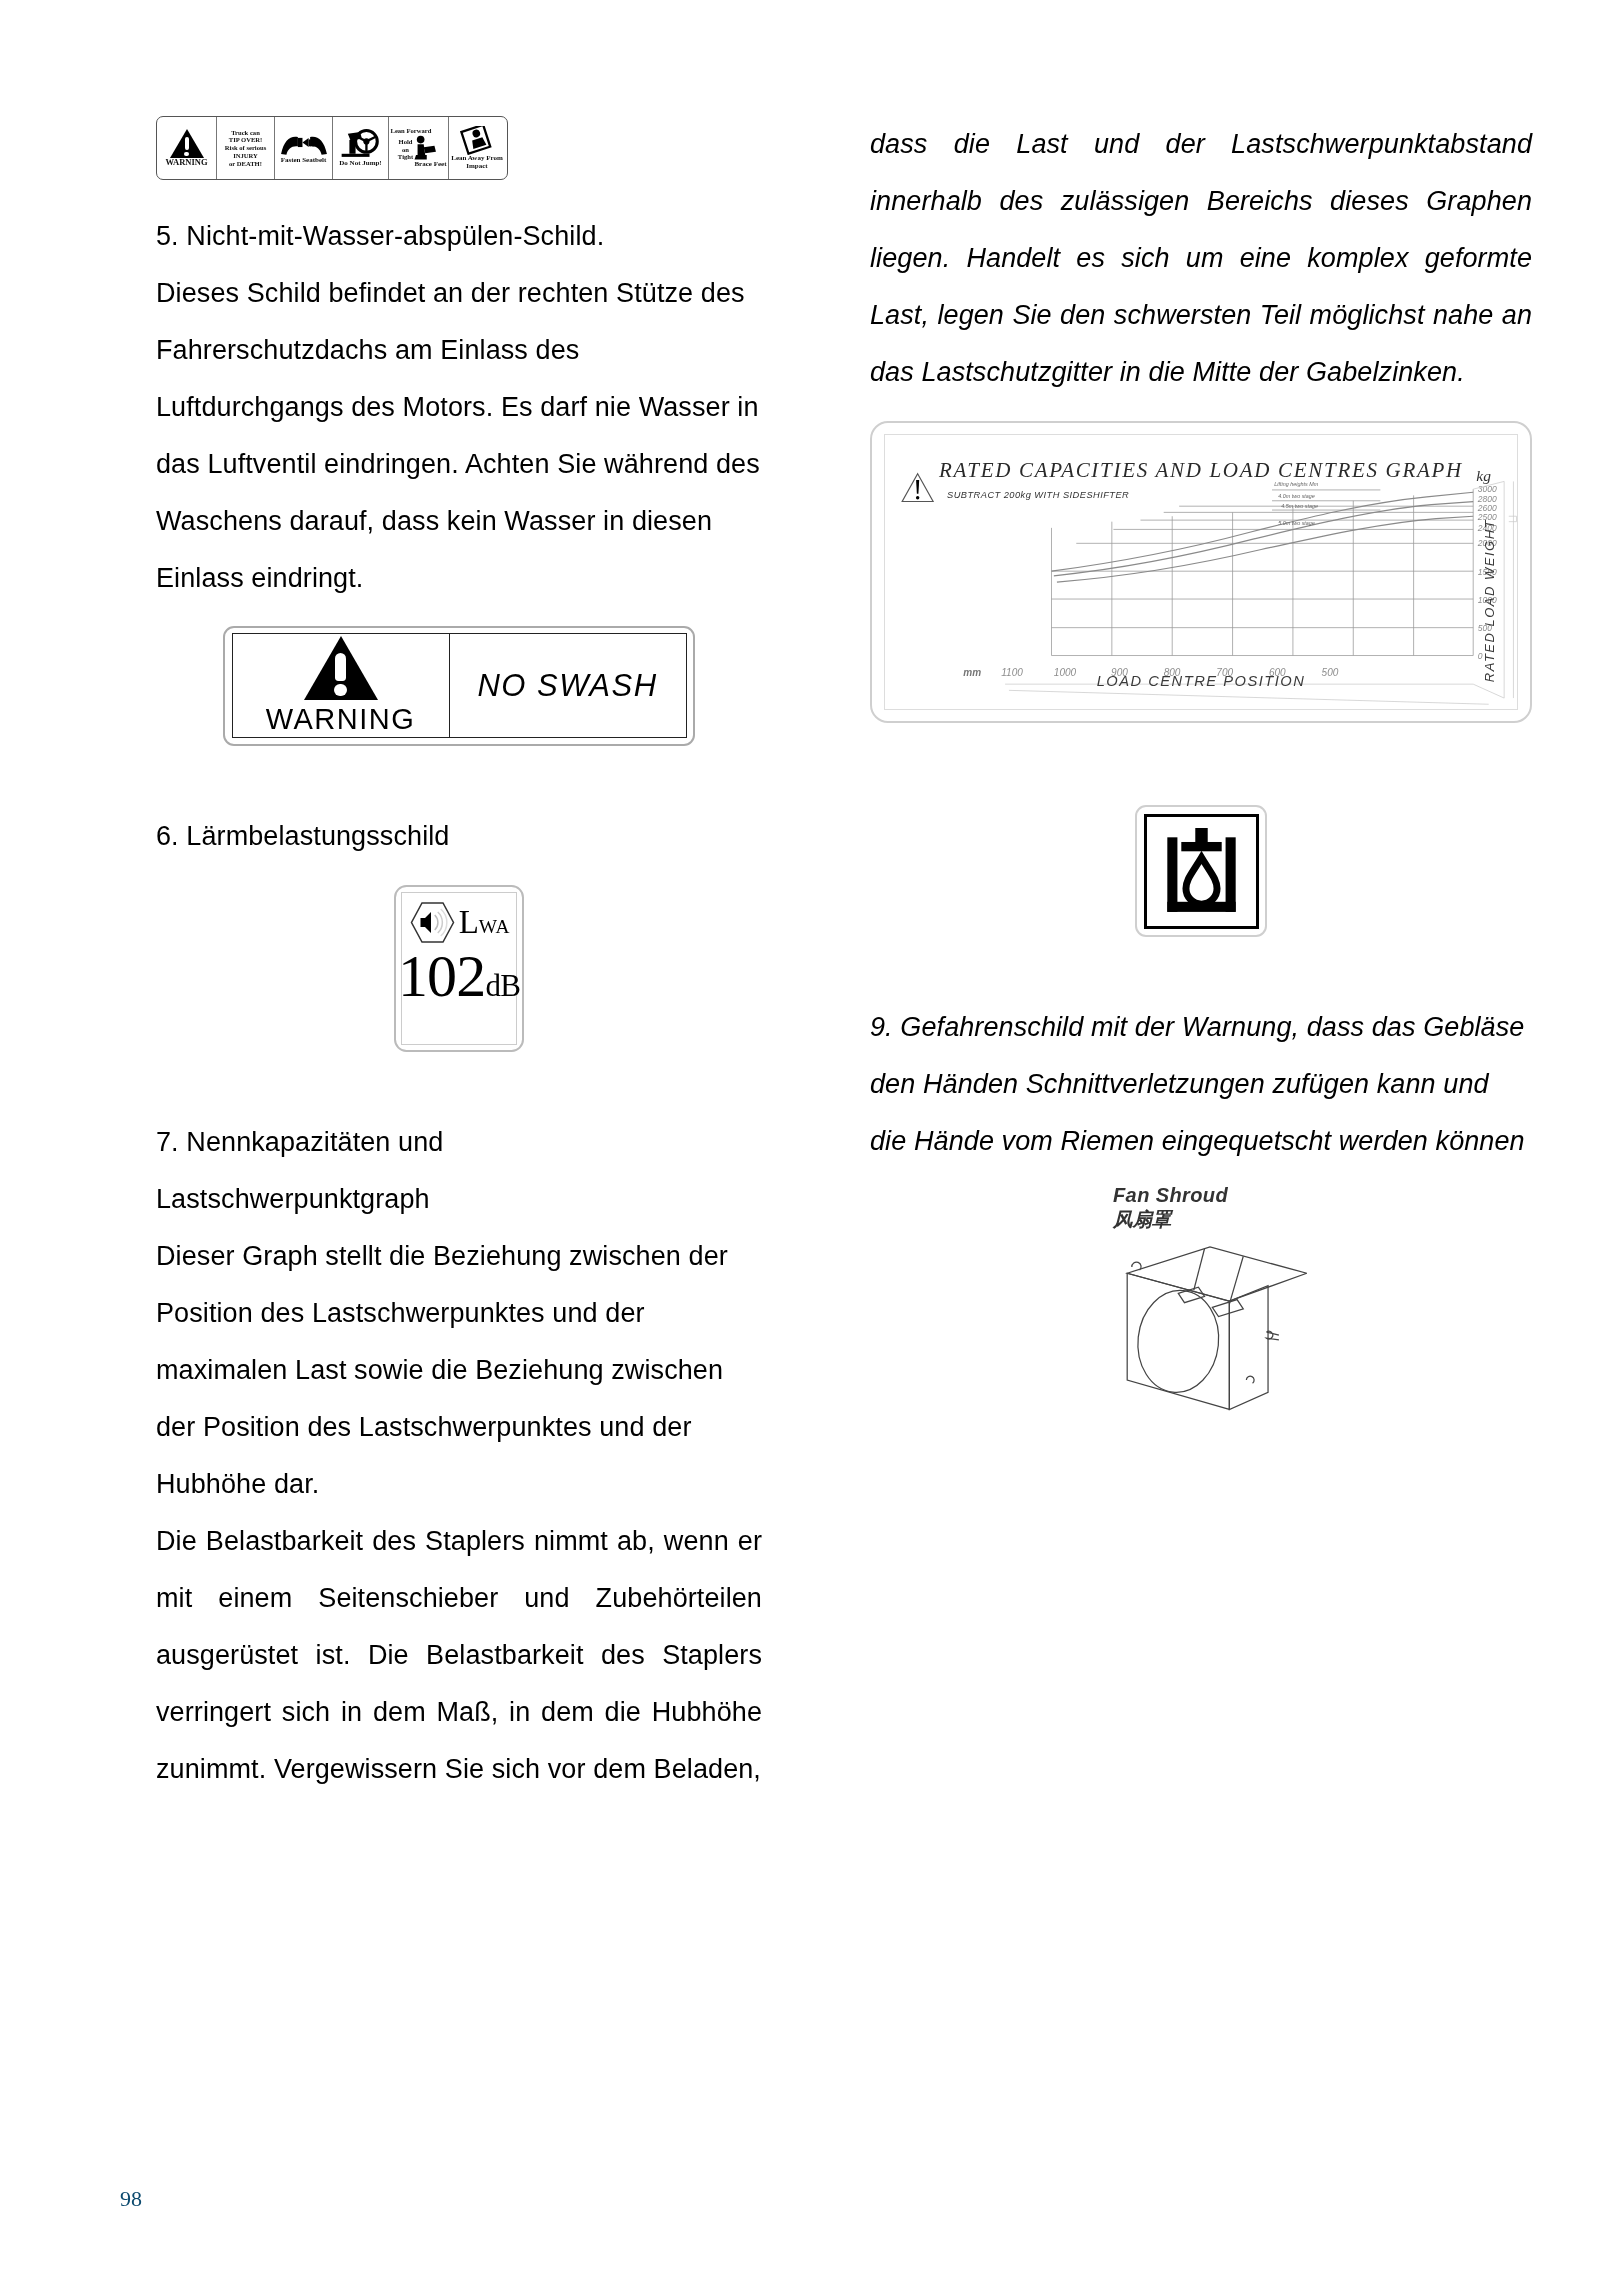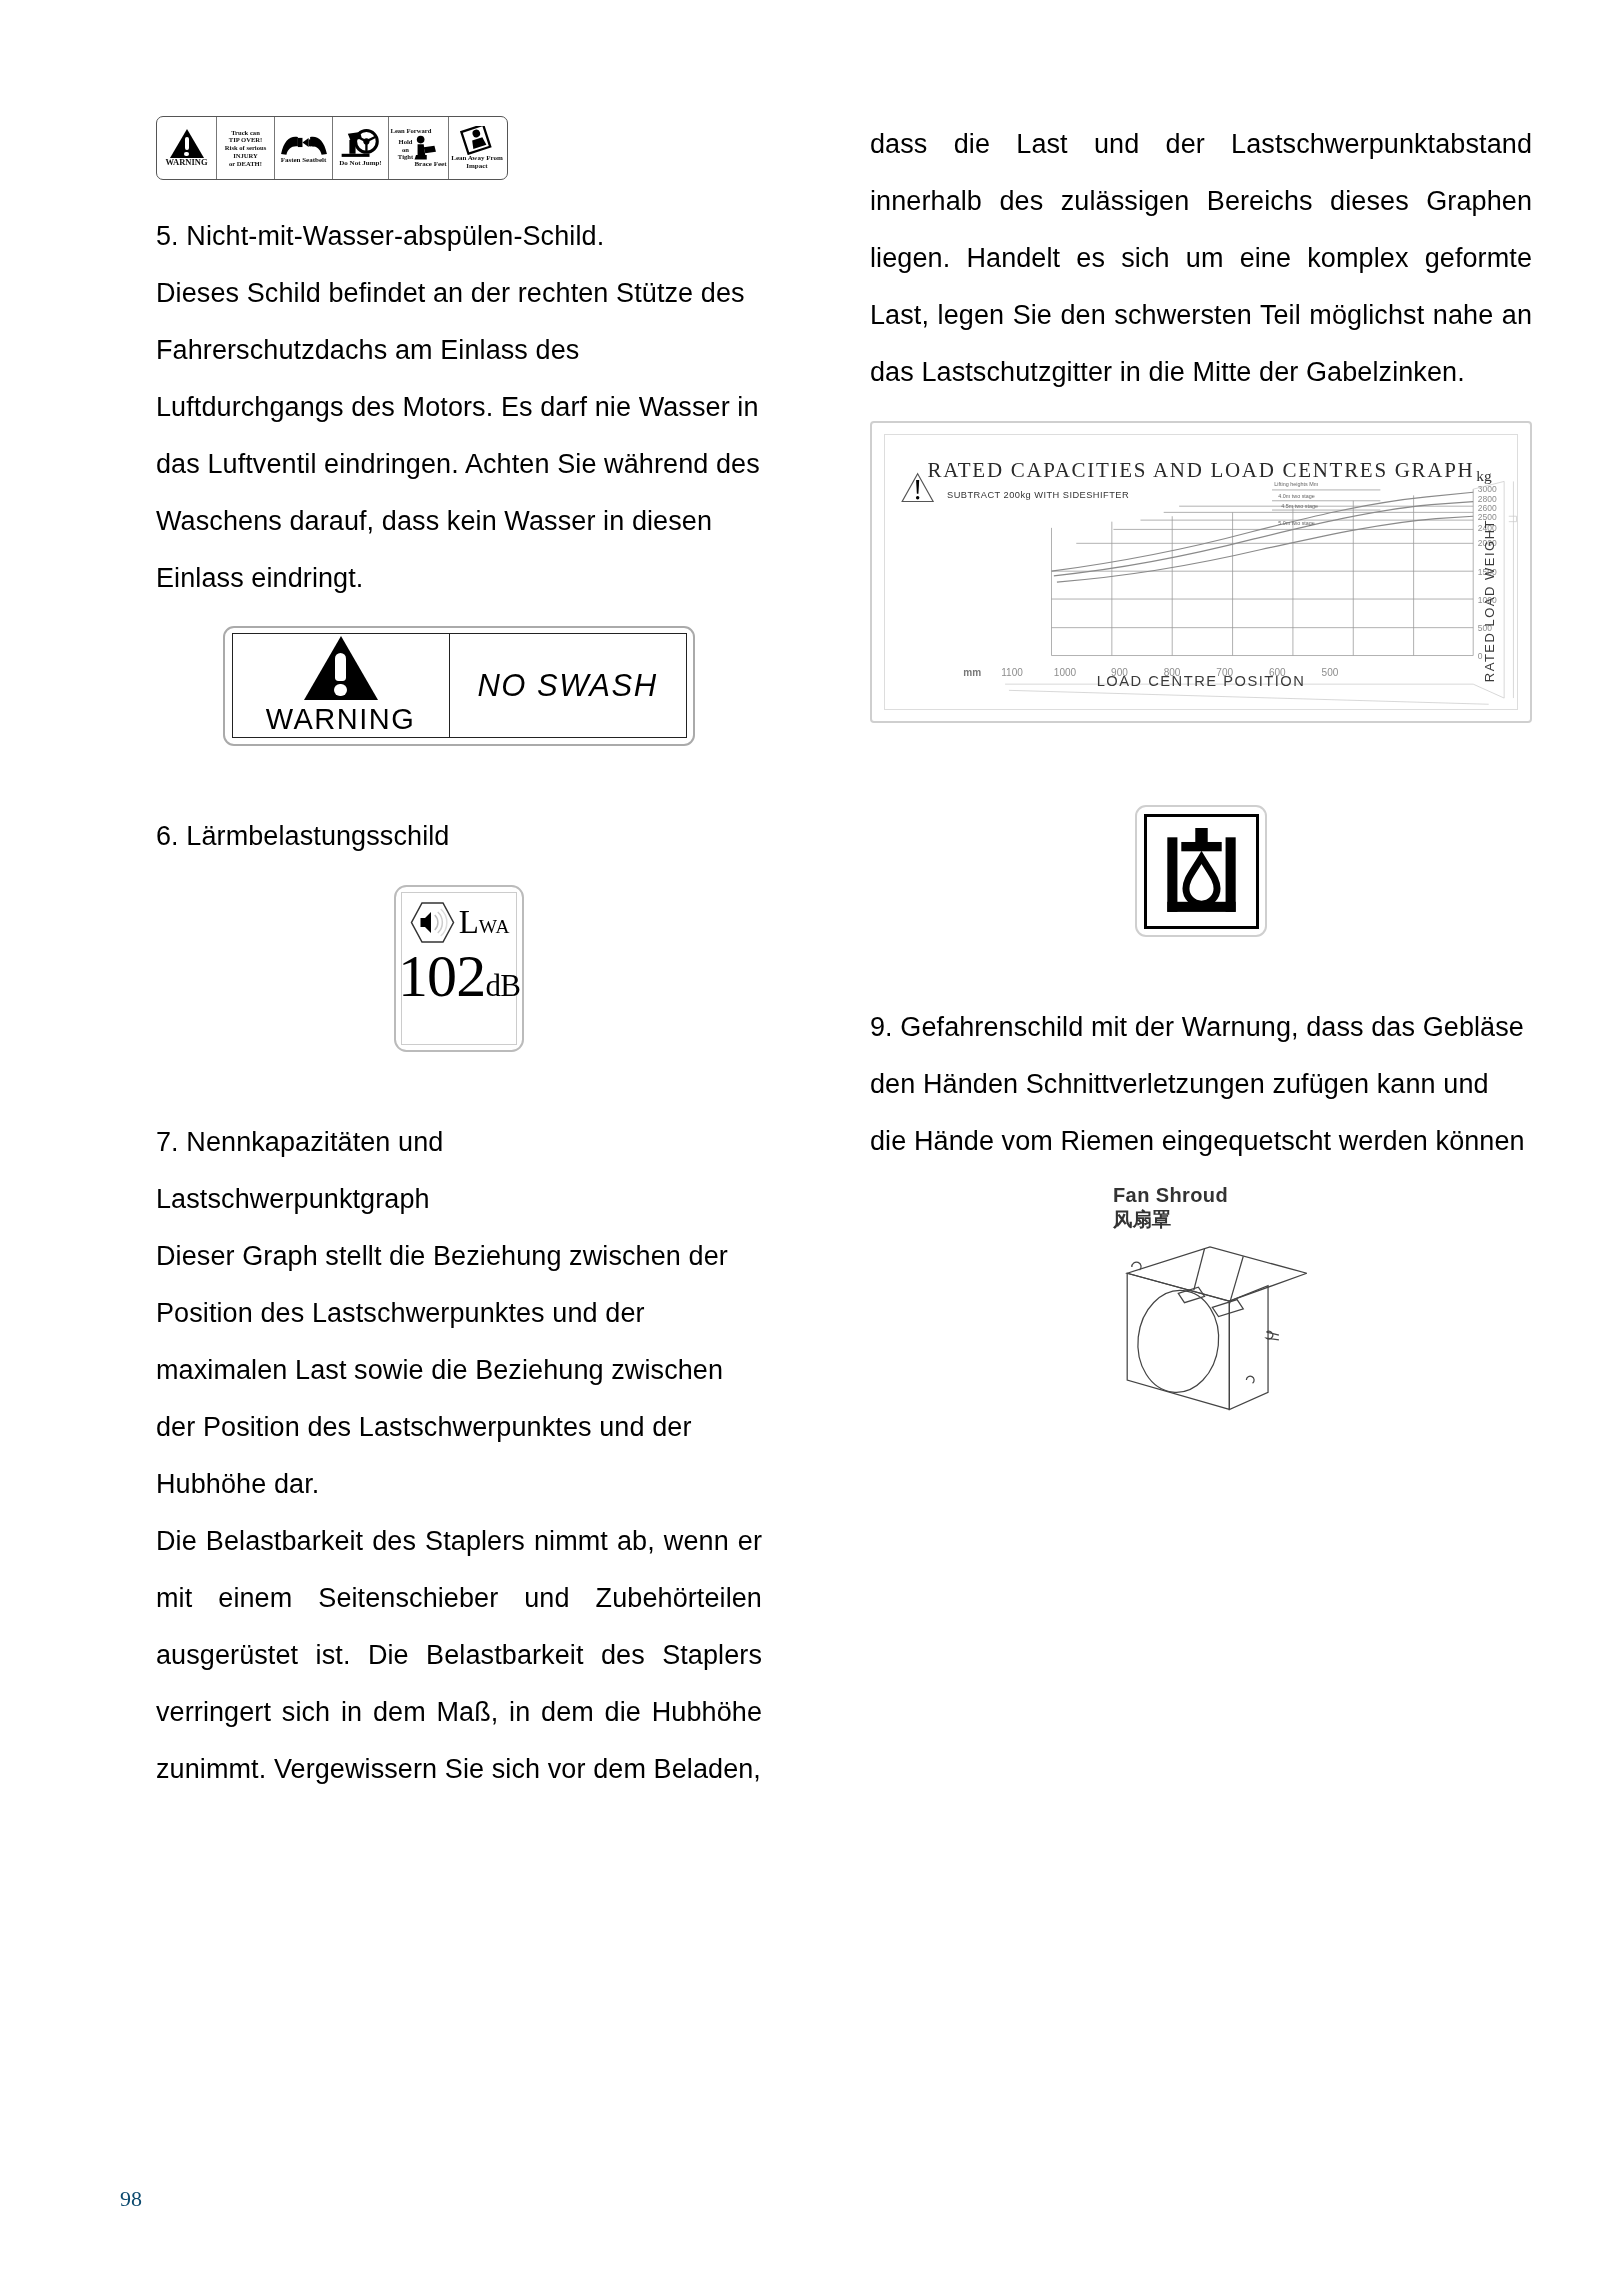--- a/index.html
+++ b/index.html
@@ -31,21 +31,21 @@
     flex-direction: row;
     box-sizing: border-box;
     padding: 116px 85px 0 120px;
   }
 
   .col {
     box-sizing: border-box;
     position: relative;
   }
   .col-left  { width: 697px; margin-right: 108px; margin-left: 36px; }
-  .col-right { width: 697px; }
+  .col-right { width: 697px; font-style: italic; }
 
   p.para {
     margin: 0;
     font-size: 27px;
     line-height: 57px;
     letter-spacing: 0.1px;
   }
   p.para.justify { text-align: justify; text-align-last: left; }
   .spacer-l { height: 62px; }
 
@@ -238,21 +238,21 @@
     justify-content: center;
     margin-top: -3.1px;
   }
   .db-num .unit { font-size: 31px; letter-spacing: -0.8px; }
 
   
   .graph-outer {
     width: 662px;
     height: 302px;
     border: 2.3px solid #cfcfcf;
-    border-radius: 4px;
+    border-radius: 18px;
     margin: 20px auto 0 auto;
     position: relative;
     background: #fff;
     box-sizing: border-box;
   }
   .graph-inner {
     position: absolute;
     left: 12.4px; top: 11px; right: 12.4px; bottom: 11px;
     border: 0.8px solid #ddd;
     box-sizing: border-box;

